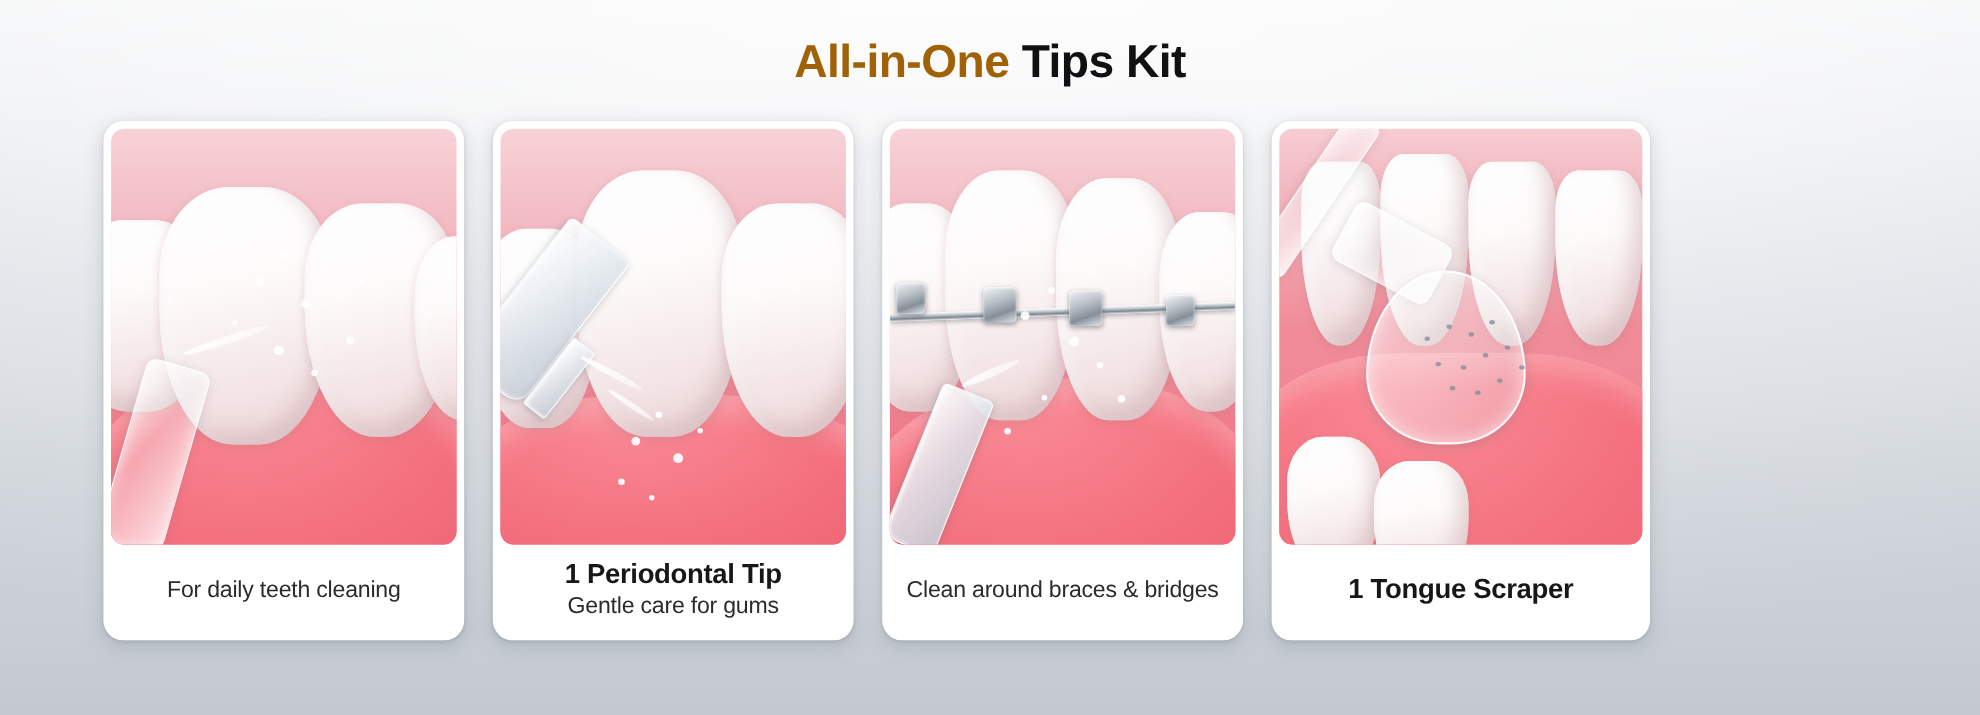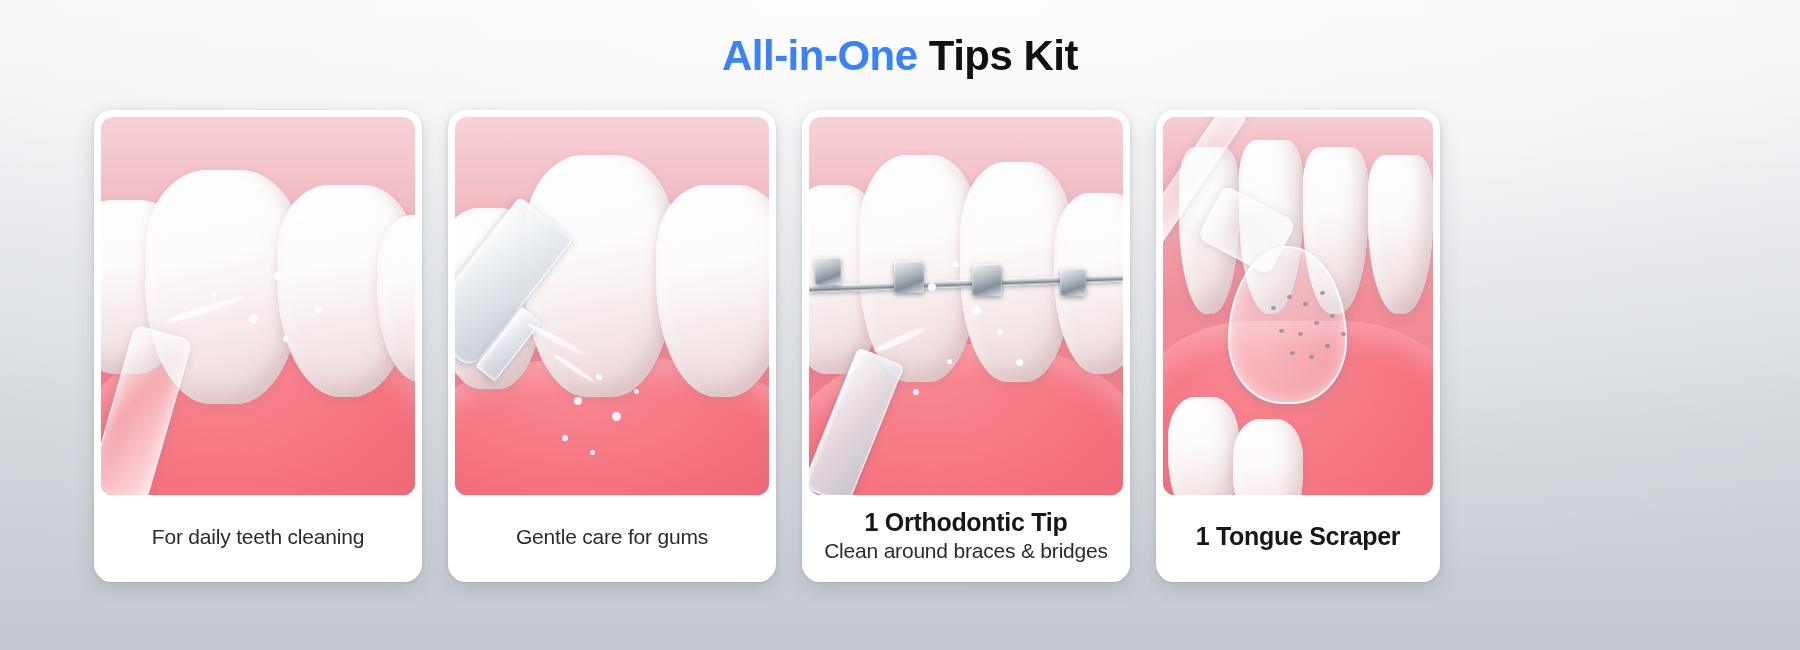--- a/index.html
+++ b/index.html
@@ -17,38 +17,38 @@
                rgba(196,202,210,.35) 85%, rgba(186,192,201,.55) 100%);
     pointer-events:none;
   }
   .title{
     position:absolute; top:32px; left:0; width:1800px;
     text-align:center;
     font-size:42px; font-weight:bold; letter-spacing:-0.5px;
     color:#111114;
     white-space:nowrap;
   }
-  .title .accent{ color:#3b82f6; }
+  .title .accent{ color:#a16207; }
 
   .cards{
     position:absolute; top:110px; left:94px;
     width:1706px; height:472px;
     display:flex; gap:26px;
   }
   .card{
     width:328px; height:472px;
     background:#ffffff;
     border-radius:18px;
     box-shadow:0 6px 18px rgba(120,128,140,.30), 0 1px 3px rgba(100,108,120,.22);
     padding:7px 7px 0 7px;
     display:flex; flex-direction:column;
     overflow:hidden;
     position:relative;
   }
-  .card.wide{ width:284px; }
+  .card.wide{ width:344px; }
 
   .photo{
     width:100%; height:378px;
     border-radius:12px;
     position:relative; overflow:hidden;
     background:linear-gradient(180deg,#f7d2d7 0%, #f3bcc4 22%, #f08f9c 55%, #ee5f70 100%);
   }
   
   .gum{
     position:absolute; left:-8%; bottom:-6%; width:116%; height:52%;
@@ -169,20 +169,21 @@
       <div class="jet" style="left:22%;top:58%;width:20%;height:6px;transform:rotate(28deg);"></div>
       <div class="jet" style="left:30%;top:66%;width:16%;height:5px;transform:rotate(34deg);"></div>
       <div class="drop" style="left:38%;top:74%;width:8px;height:8px;"></div>
       <div class="drop" style="left:45%;top:68%;width:6px;height:6px;"></div>
       <div class="drop" style="left:50%;top:78%;width:9px;height:9px;"></div>
       <div class="drop" style="left:57%;top:72%;width:5px;height:5px;"></div>
       <div class="drop" style="left:34%;top:84%;width:6px;height:6px;"></div>
       <div class="drop" style="left:43%;top:88%;width:5px;height:5px;"></div>
     </div>
     <div class="label">
+      <div class="t">1 Periodontal Tip</div>
       <div class="s">Gentle care for gums</div>
     </div>
   </div>
 
   <div class="card">
     <div class="photo">
       <div class="gum" style="bottom:-16%;height:56%;"></div>
       <div class="tooth" style="left:-8%;top:18%;width:32%;height:50%;"></div>
       <div class="tooth" style="left:16%;top:10%;width:38%;height:60%;"></div>
       <div class="tooth" style="left:48%;top:12%;width:36%;height:58%;"></div>
@@ -196,21 +197,20 @@
       <div class="jet" style="left:20%;top:58%;width:18%;height:7px;transform:rotate(-24deg);"></div>
       <div class="drop" style="left:38%;top:44%;width:8px;height:8px;"></div>
       <div class="drop" style="left:46%;top:38%;width:6px;height:6px;"></div>
       <div class="drop" style="left:52%;top:50%;width:9px;height:9px;"></div>
       <div class="drop" style="left:60%;top:56%;width:6px;height:6px;"></div>
       <div class="drop" style="left:66%;top:64%;width:7px;height:7px;"></div>
       <div class="drop" style="left:44%;top:64%;width:5px;height:5px;"></div>
       <div class="drop" style="left:33%;top:72%;width:6px;height:6px;"></div>
     </div>
     <div class="label">
-      <div class="t">1 Orthodontic Tip</div>
       <div class="s">Clean around braces &amp; bridges</div>
     </div>
   </div>
 
   <div class="card wide">
     <div class="photo" style="background:linear-gradient(180deg,#f6cdd2 0%, #f3b3bd 18%, #f08c98 48%, #ef8090 100%);">
       <div class="gum" style="bottom:-24%;height:70%;border-radius:36% 36% 10% 10% / 30% 30% 8% 8%;"></div>
       <div class="tooth" style="left:6%;top:8%;width:22%;height:44%;border-radius:26% 26% 46% 46% / 22% 22% 60% 60%;"></div>
       <div class="tooth" style="left:28%;top:6%;width:24%;height:46%;border-radius:26% 26% 46% 46% / 22% 22% 60% 60%;"></div>
       <div class="tooth" style="left:52%;top:8%;width:24%;height:44%;border-radius:26% 26% 46% 46% / 22% 22% 60% 60%;"></div>

